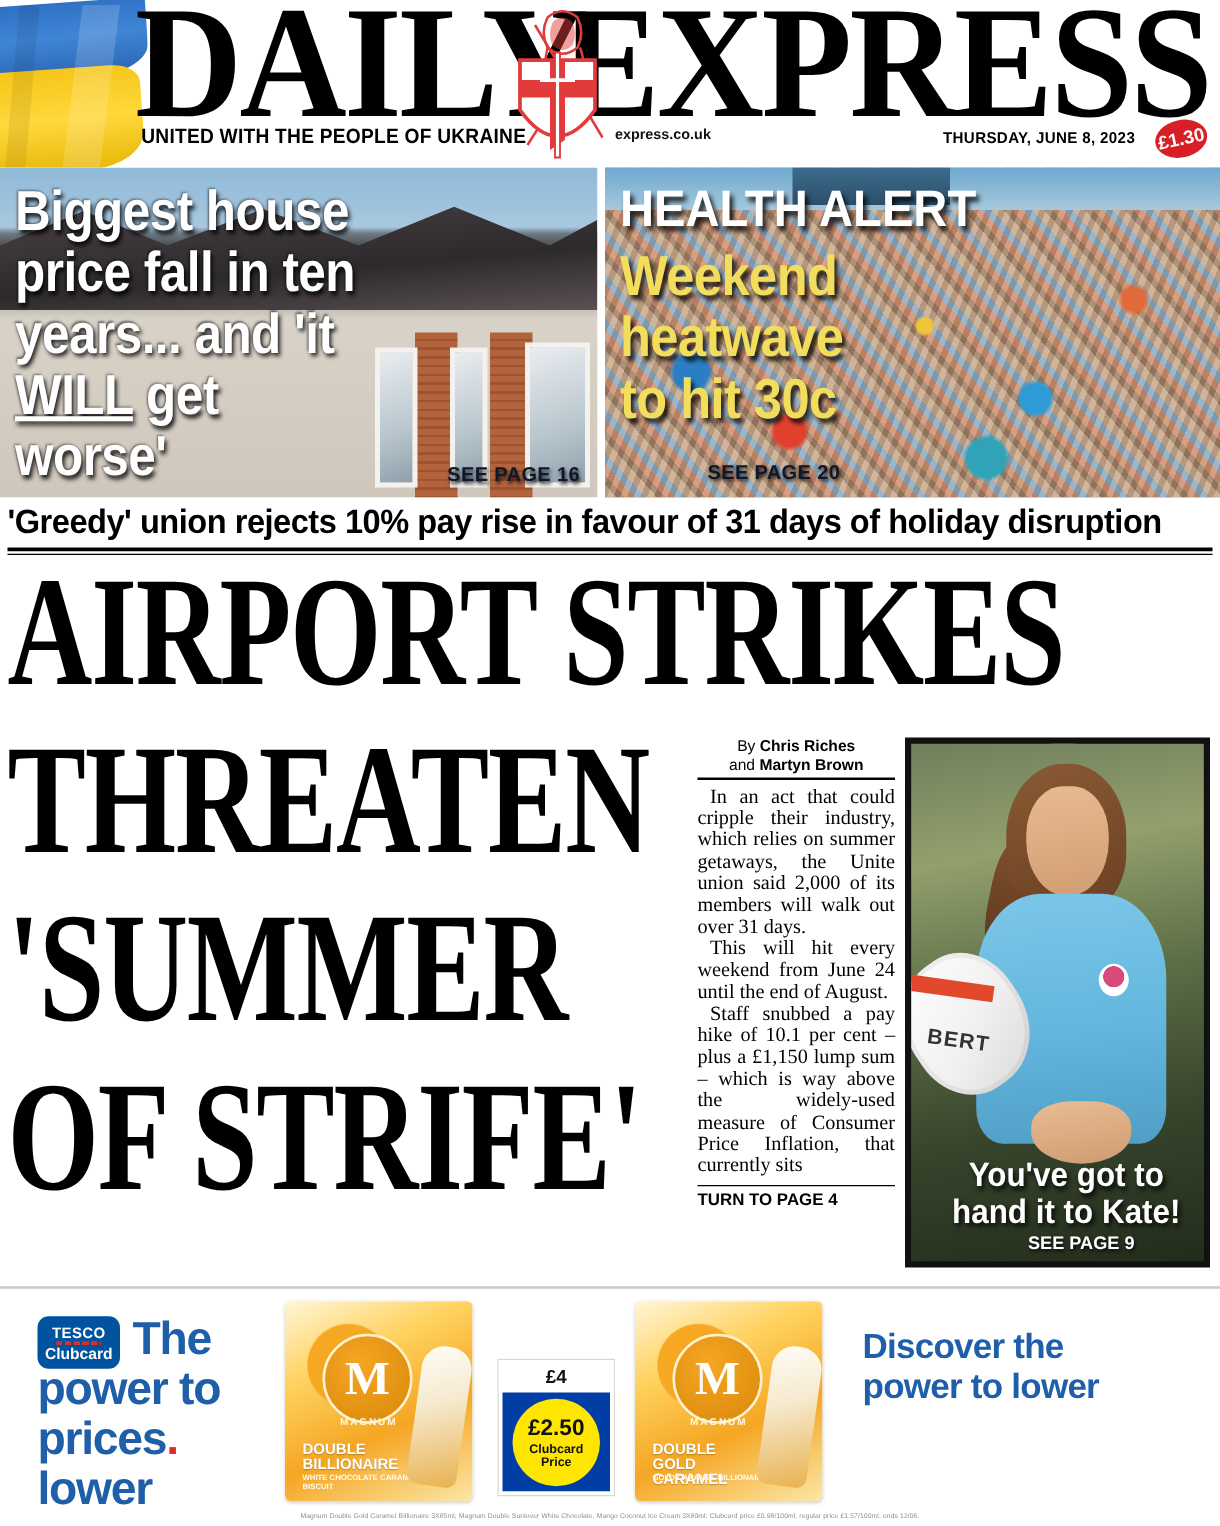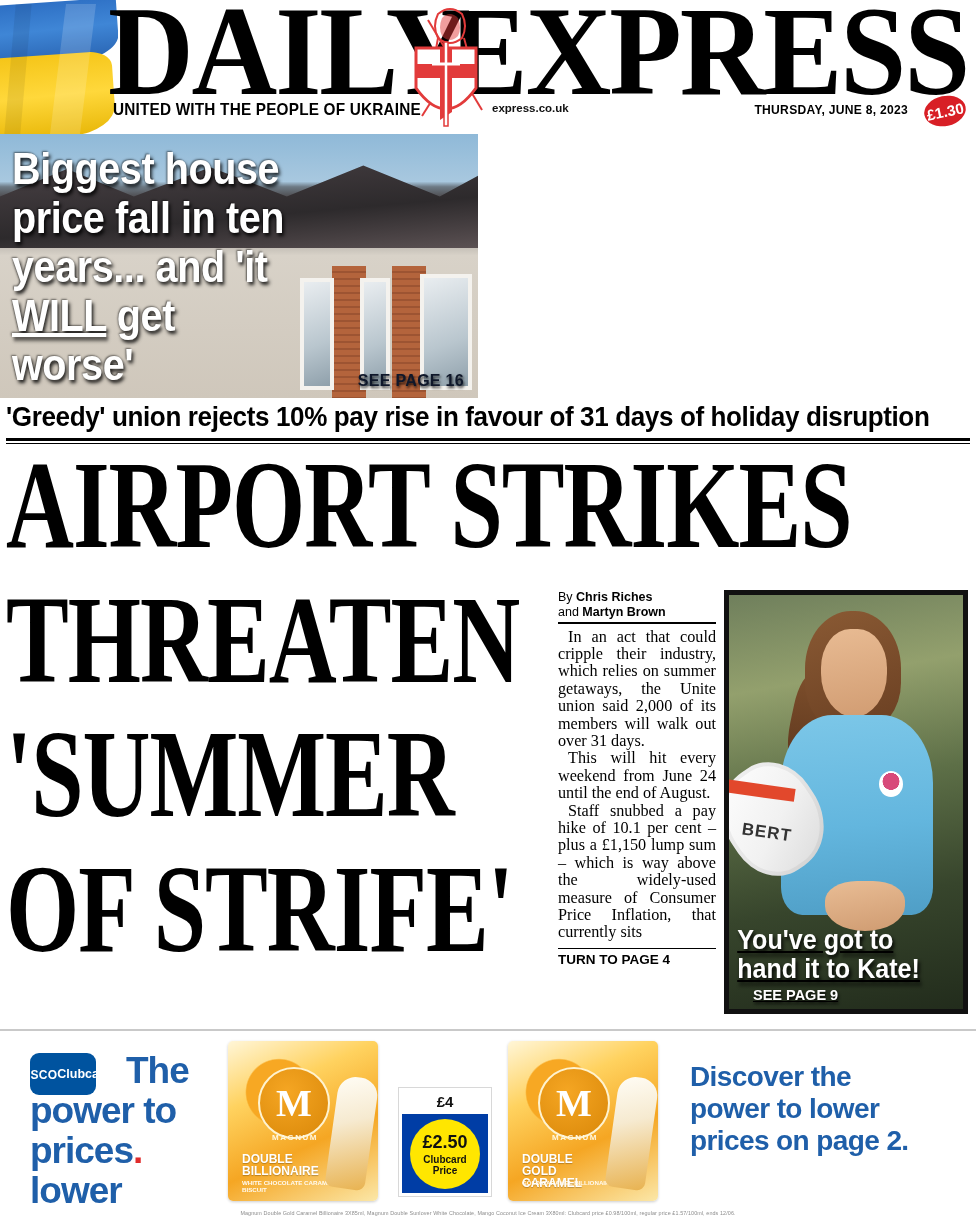--- a/index.html
+++ b/index.html
@@ -219,21 +219,21 @@
   .hl1 { font-size: 96px; margin: 2px 0 0 0; }
   .hl2 { font-size: 96px; margin: 52px 0 0 0; }
   .hl3 { font-size: 96px; margin: 52px 0 0 0; }
   .hl4 { font-size: 96px; margin: 52px 0 0 0; }
 
   
   .story {
     position: absolute; left: 558px; top: 146px;
     width: 158px;
   }
-  .byline { font-size: 12.5px; line-height: 14.5px; color: #000; }
+  .byline { font-size: 12.5px; line-height: 14.5px; color: #000; text-align: center; }
   .byline b { font-weight: bold; }
   .byline-rule { height: 1.5px; background: #000; margin: 3px 0 5px 0; }
   .lead {
     font-family: "Liberation Serif", serif;
     font-weight: bold;
     font-size: 16.2px;
     line-height: 17.4px;
     text-align: justify;
     color: #000;
   }
@@ -309,22 +309,22 @@
     position: absolute; left: 10px; top: 54px;
     font-weight: bold; font-size: 17px; color: #333;
     transform: rotate(42deg); letter-spacing: 1px;
   }
   .kate-hands {
     position: absolute; left: 96px; top: 286px; width: 80px; height: 50px;
     background: linear-gradient(170deg,#e9bd95,#cf9b71);
     border-radius: 40% 40% 50% 50%;
   }
   .kate-cap {
-    position: absolute; left: 5px; right: 5px; bottom: 5px;
-    z-index: 5; padding-bottom: 6px; text-decoration: underline;
+    position: absolute; left: 19px; right: 5px; bottom: 5px;
+    z-index: 5; text-align: center; padding-bottom: 6px;
   }
   .kate-cap .l {
     color: #fff; font-weight: bold; font-size: 27px; line-height: 29px;
     text-shadow: 2px 3px 4px rgba(0,0,0,.9);
     transform: scaleX(0.93);
   }
   .kate-cap .sp {
     color: #fff; font-weight: bold; font-size: 14.5px; margin-top: 3px;
     text-shadow: 1px 2px 3px rgba(0,0,0,.9);
     margin-left: 24px;
@@ -336,37 +336,37 @@
     width: 976px; height: 192px;
     background: #ffffff;
     border-top: 2px solid #c9c9c9;
     overflow: hidden;
   }
   .ad-inner { position: relative; width: 100%; height: 100%; }
   .tesco-logo {
     position: absolute; left: 30px; top: 22px;
     width: 66px; height: 42px; border-radius: 9px;
     background: #00539f;
-    display: flex; flex-direction: row; align-items: center; justify-content: center;
+    display: flex; flex-direction: column; align-items: center; justify-content: center;
     padding-top: 1px;
   }
   .tesco-logo .t1 { color: #fff; font-weight: bold; font-size: 12px; letter-spacing: .3px; line-height: 12px; }
   .tesco-logo .dots {
     width: 36px; height: 3px; margin: 1px 0;
     background: repeating-linear-gradient(90deg,#e02b2b 0 5px,#00539f 5px 7px);
   }
   .tesco-logo .t2 { color: #fff; font-weight: bold; font-size: 12.5px; line-height: 13px; }
   .ad-head {
     position: absolute; left: 30px; top: 20px;
     width: 230px;
     color: #1f5fa9; font-weight: bold;
     font-size: 37px; line-height: 40px;
     letter-spacing: -1px;
   }
-  .ad-head .ln1 { padding-left: 96px; }
+  .ad-head .ln1 { padding-left: 76px; }
   .ad-head .dot { color: #e02b2b; }
   .pack {
     position: absolute; top: 10px;
     width: 150px; height: 160px;
     border-radius: 5px;
     background:
       radial-gradient(circle at 34% 32%, #f7a823 0 22%, transparent 23%),
       linear-gradient(155deg,#fff6d8 0%,#ffd25f 30%,#f5a623 62%,#fbe7a8 100%);
     box-shadow: 0 1px 3px rgba(0,0,0,.2);
   }
@@ -495,20 +495,33 @@
     </div>
     <div class="teaser-txt ts-white">
       <div>Biggest house</div>
       <div>price fall in ten</div>
       <div>years... and 'it</div>
       <div><u>WILL</u><span> get worse'</span></div>
     </div>
     <div class="seepage">SEE PAGE 16</div>
   </div>
 
+  <div class="teaser teaser-right">
+    <div class="photo-beach">
+      <div class="sky"></div>
+      <div class="pier"></div>
+    </div>
+    <div class="ha-title">HEALTH ALERT</div>
+    <div class="ha-sub">
+      <div>Weekend</div>
+      <div>heatwave</div>
+      <div>to hit 30c</div>
+    </div>
+    <div class="seepage">SEE PAGE 20</div>
+  </div>
 </div>
 
 <div class="subhead-wrap">
   <div class="subhead">'Greedy' union rejects 10% pay rise in favour of 31 days of holiday disruption</div>
 </div>
 <div class="rule-thick"></div>
 <div class="rule-thin"></div>
 
 <div class="main">
 
@@ -603,18 +616,17 @@
         <div>DOUBLE</div>
         <div>GOLD CARAMEL</div>
       </div>
       <div class="psub">GOLD CARAMEL BILLIONAIRES</div>
       <div class="bar"></div>
     </div>
 
     <div class="ad-right">
       <div>Discover the</div>
       <div>power to lower</div>
-      <div>prices on page 2.</div>
     </div>
 
     <div class="ad-legal">Magnum Double Gold Caramel Billionaire 3X85ml, Magnum Double Sunlover White Chocolate, Mango Coconut Ice Cream 3X80ml: Clubcard price £0.98/100ml, regular price £1.57/100ml, ends 12/06.</div>
   </div>
 </div>
 
 </body></html>

